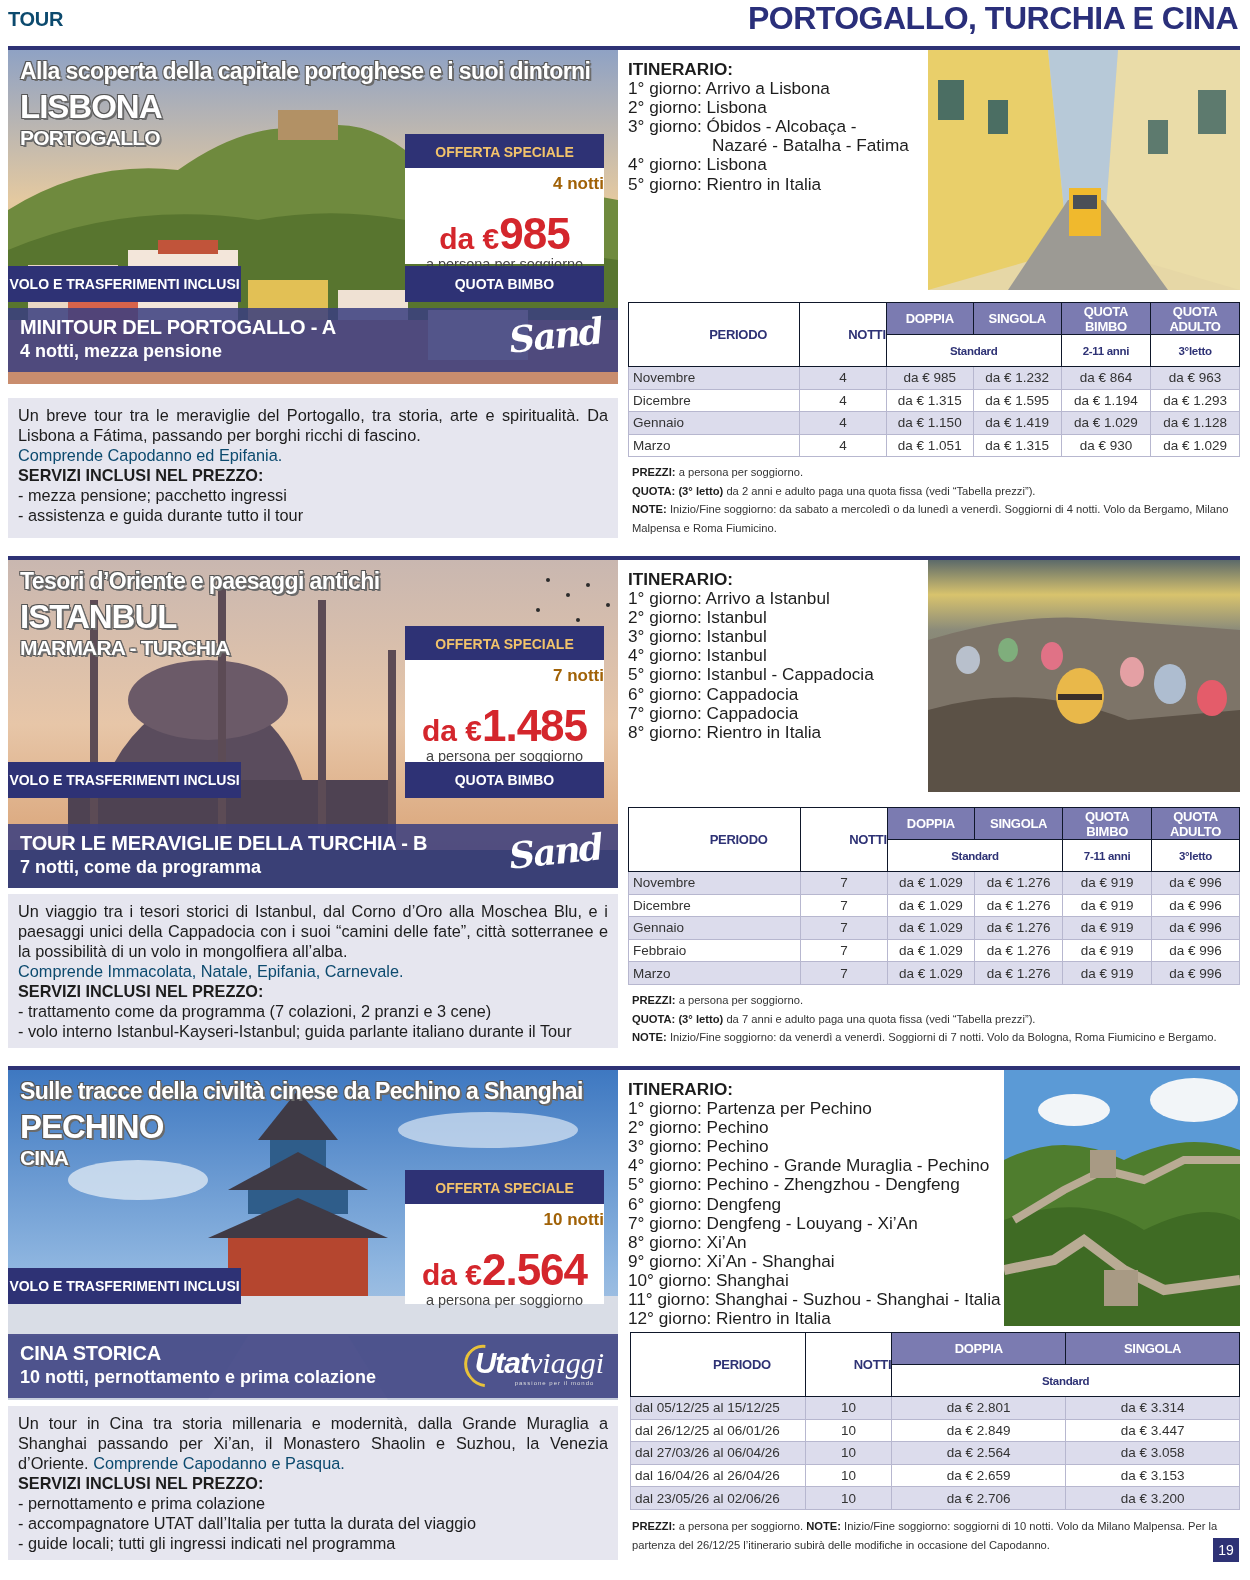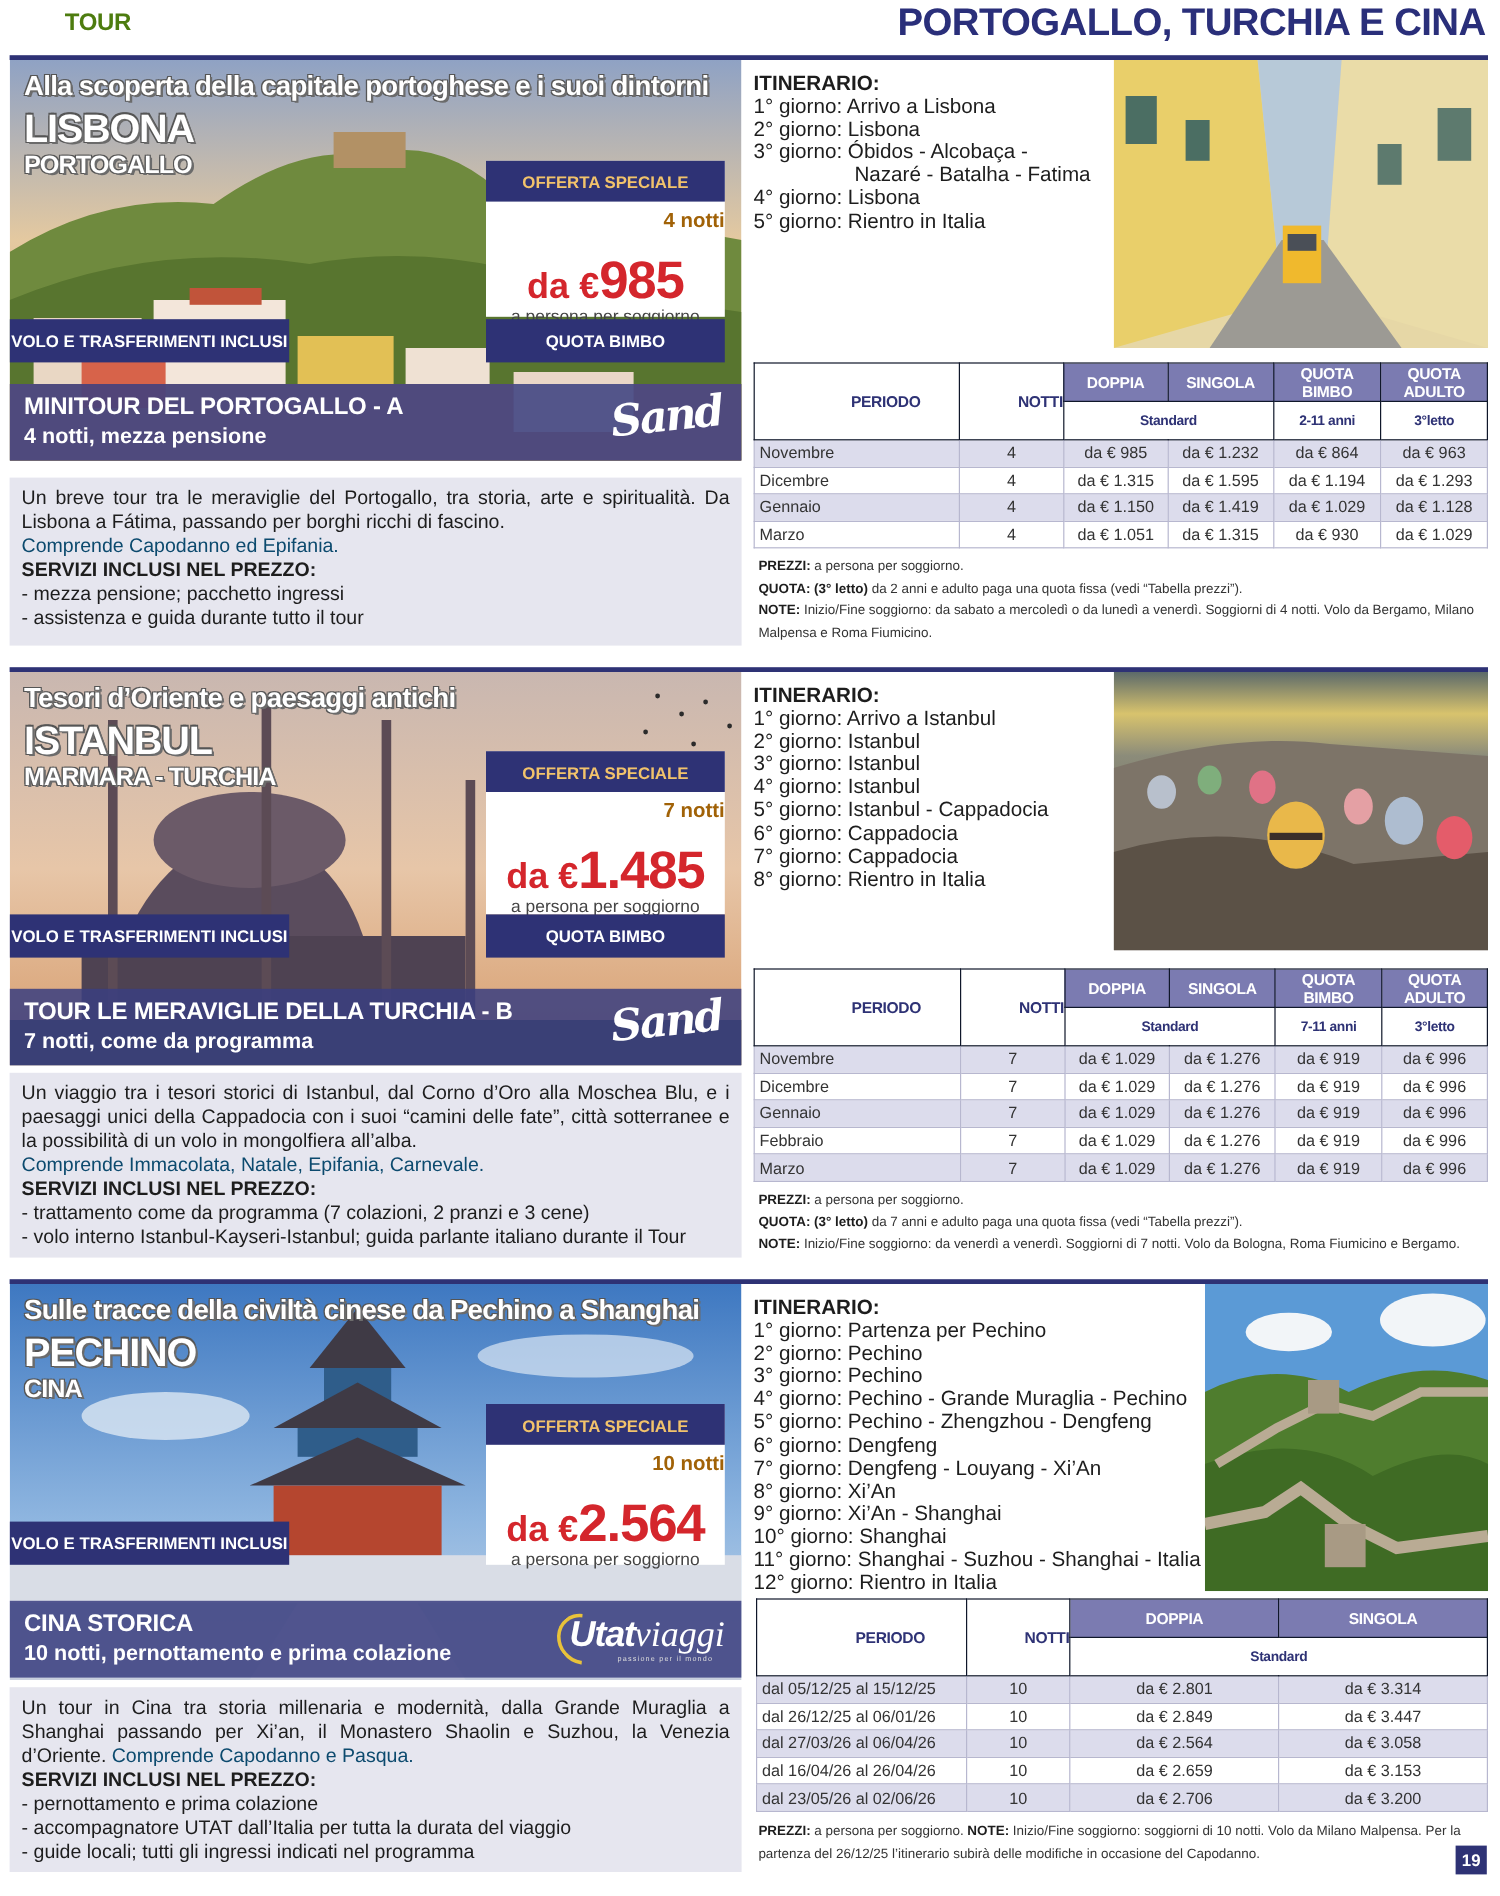--- a/index.html
+++ b/index.html
@@ -1,20 +1,20 @@
 <!DOCTYPE html>
 <html><head>
 <meta charset="utf-8">
 <style>
   * { box-sizing: border-box; margin: 0; padding: 0; }
   html, body { width: 1250px; height: 1580px; background: #ffffff; overflow: hidden; }
   body { font-family: "Liberation Sans", "DejaVu Sans", sans-serif; color: #1d1d1d; position: relative; }
 
   .page-header { position: absolute; left: 0; top: 0; width: 1250px; height: 46px; }
-  .hdr-left { position: absolute; left: 8px; top: 8px; font-size: 20px; font-weight: bold; color: #4d7c0f; letter-spacing: -0.3px; margin-left: 46px; }
+  .hdr-left { position: absolute; left: 8px; top: 8px; font-size: 20px; font-weight: bold; color: #0c4a6e; letter-spacing: -0.3px; }
   .hdr-right { position: absolute; right: 12px; top: 0px; font-size: 32px; font-weight: bold; color: #2a2f7a; letter-spacing: -0.5px; }
 
   .section { position: absolute; left: 8px; width: 1232px; }
   .section .topline { position: absolute; left: 0; top: 0; width: 1232px; height: 4px; background: #2e3275; }
 
   
   .hero { position: absolute; left: 0; top: 4px; width: 610px; overflow: hidden; }
   .hero-bg { position: absolute; inset: 0; }
   .hero-tagline { position: absolute; left: 12px; top: 8px; font-size: 23px; font-weight: bold; color: #ffffff; letter-spacing: -0.6px;
     text-shadow: 2px 2px 0 #6b6b6b, -1px -1px 0 #555, 1px -1px 0 #555, -1px 1px 0 #555; white-space: nowrap; }
@@ -59,21 +59,21 @@
   table.prices th.sub { background: #ffffff; color: #2e3275; font-size: 11.5px; height: 32px; }
   table.prices th.main { background: #ffffff; padding-left: 48px; }
   table.prices td { border: 1px solid #b7b7cf; height: 22.6px; text-align: center; white-space: nowrap; }
   table.prices td.period { text-align: left; padding-left: 4px; }
   table.prices tr.odd td { background: #dcdcec; }
   table.prices tr.even td { background: #ffffff; }
 
   .notes { position: absolute; left: 624px; font-size: 11.2px; line-height: 18.5px; color: #333; }
   .notes b { color: #1d1d1d; }
 
-  .page-num { position: absolute; left: 1213px; top: 1538px; width: 26px; height: 24px; background: #2e3275; color: #ffffff; font-size: 14px; font-weight: bold; text-align: center; line-height: 24px; }
+  .page-num { position: absolute; left: 1213px; top: 1538px; width: 26px; height: 24px; background: #2e3275; color: #ffffff; font-size: 14px; font-weight: normal; text-align: center; line-height: 24px; }
 </style>
 </head>
 <body>
 
 <div class="page-header">
   <div class="hdr-left">TOUR</div>
   <div class="hdr-right">PORTOGALLO, TURCHIA E CINA</div>
 </div>
 
 <div class="section" style="top:46px; height:496px;">
@@ -109,21 +109,21 @@
       <div class="offer-head">OFFERTA SPECIALE</div>
       <div class="offer-nights">4 notti</div>
       <div class="offer-price">
         <span class="da">da €</span><span class="num">985</span>
       </div>
       <div class="offer-per">a persona per soggiorno</div>
     </div>
     <div class="ribbon" style="left:0; top:216px; width:233px;">VOLO E TRASFERIMENTI INCLUSI</div>
     <div class="ribbon" style="left:397px; top:216px; width:199px;">QUOTA BIMBO</div>
 
-    <div class="tour-band" style="top:270px;">
+    <div class="tour-band" style="top:258px;">
       <div class="tour-name">MINITOUR DEL PORTOGALLO - A</div>
       <div class="tour-sub">4 notti, mezza pensione</div>
       <div class="logo-sand">Sand</div>
     </div>
   </div>
 
   <div class="desc" style="top:352px; height:140px;">
     <div class="justify">Un breve tour tra le meraviglie del Portogallo, tra storia, arte e spiritualità. Da Lisbona a Fátima, passando per borghi ricchi di fascino.</div>
     <div class="red">Comprende Capodanno ed Epifania.</div>
     <div class="services-title">SERVIZI INCLUSI NEL PREZZO:</div>

